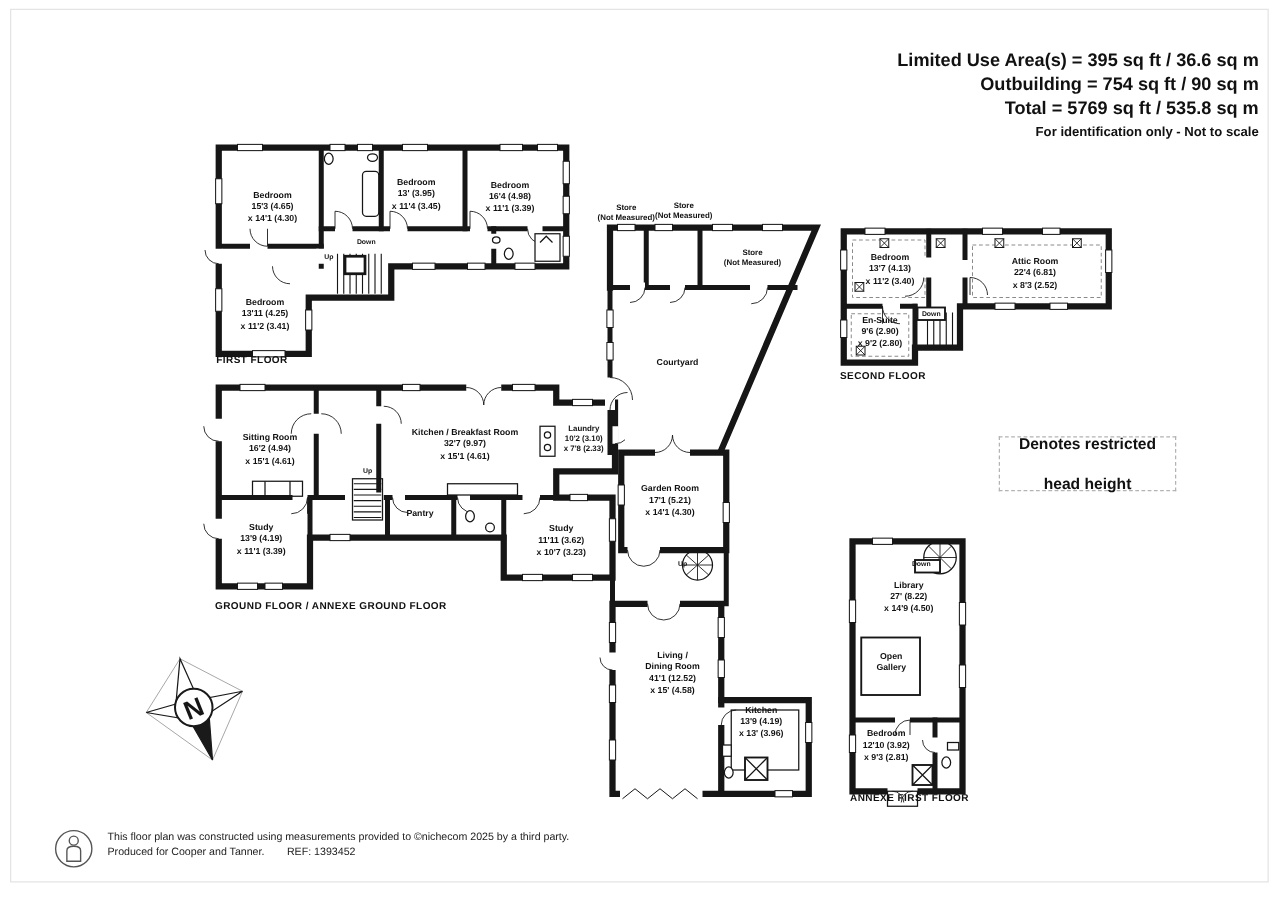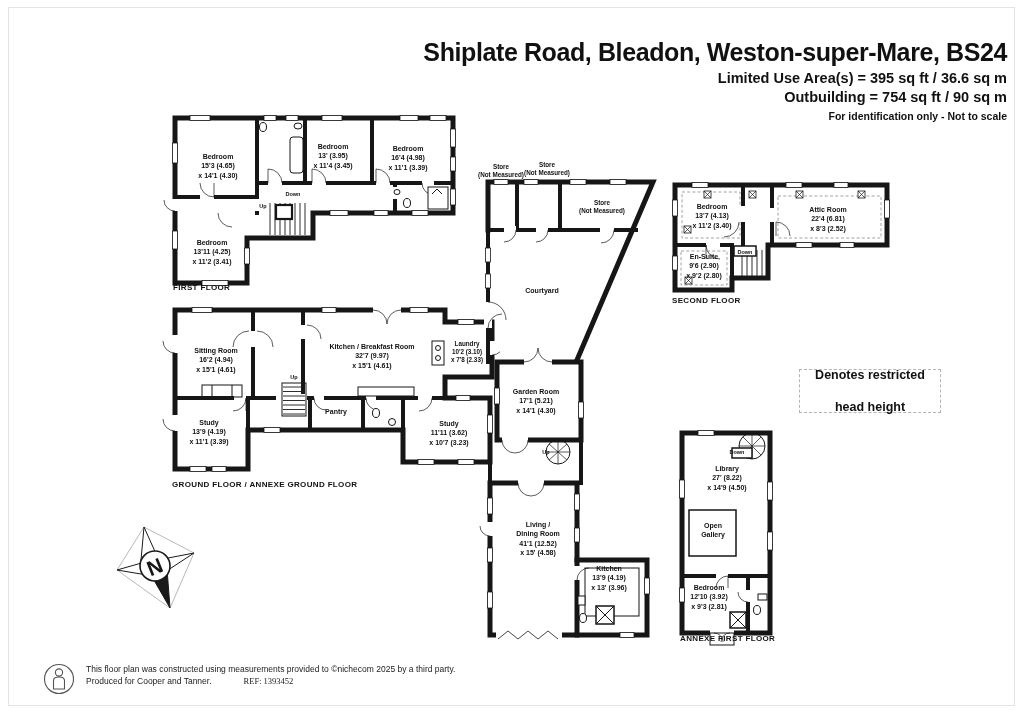--- a/index.html
+++ b/index.html
@@ -11,25 +11,25 @@
   .hdr .title{font-size:25px;font-weight:bold;letter-spacing:-0.4px;}
   .hdr .l{font-size:14.5px;font-weight:600;margin-top:3px;}
   .hdr .note{font-size:10.5px;font-weight:600;margin-top:5px;text-align:right;}
   
   .plan{position:absolute;}
   .rl{position:absolute;transform:translateX(-50%);text-align:center;font-size:7px;
       font-weight:bold;line-height:1.35;white-space:nowrap;}
   .rl.sm{font-size:6.3px;line-height:1.3;}
   .tiny{position:absolute;transform:translateX(-50%);font-size:5.5px;font-weight:bold;white-space:nowrap;}
   .cap{position:absolute;font-size:8px;font-weight:bold;letter-spacing:0.35px;white-space:nowrap;}
-  .legend{position:absolute;left:799px;top:369px;width:140px;height:42px;border:1px dashed #b3b3b3;
+  .legend{position:absolute;left:799px;top:349px;width:140px;height:42px;border:1px dashed #b3b3b3;
           display:flex;flex-direction:column;align-items:center;justify-content:center;
           font-weight:bold;font-size:12.5px;line-height:1.3;text-align:center;gap:16px;}
   .fl{position:absolute;font-size:8.5px;color:#222;white-space:nowrap;}
-  .fl .ref{margin-left:32px;font-family:Liberation Serif, serif;}
+  .fl .ref{margin-left:18px;}
   
   .wall{stroke:#161616;stroke-width:5;fill:none;stroke-linecap:square;}
   .iw{stroke:#161616;stroke-width:4;fill:none;stroke-linecap:square;}
   .thin{stroke:#161616;stroke-width:1;fill:none;}
   .thin15{stroke:#161616;stroke-width:1.5;fill:#fff;}
   .door{stroke:#161616;stroke-width:0.7;fill:none;}
   .gap{fill:#fff;stroke:none;}
   .winr{fill:#fff;stroke:#161616;stroke-width:0.8;}
   .dash{stroke:#8a8a8a;stroke-width:0.8;fill:none;stroke-dasharray:3 2.2;}
   .stair{stroke:#161616;stroke-width:0.9;fill:none;}
@@ -38,23 +38,23 @@
   .arm{fill:#fff;stroke:#1a1a1a;stroke-width:1;}
   .compass-n{font-size:21px;font-weight:bold;fill:#161616;}
 </style>
 </head>
 <body>
 
 <div class="page">
   <div class="scan-border"></div>
 
   <div class="hdr">
-    <div class="title">Shiplate Road, Bleadon, Weston-super-Mare, BS24</div>
     <div class="l">Limited Use Area(s) = 395 sq ft / 36.6 sq m</div>
     <div class="l">Outbuilding = 754 sq ft / 90 sq m</div>
+    <div class="l">Total = 5769 sq ft / 535.8 sq m</div>
     <div class="note">For identification only - Not to scale</div>
   </div>
 
   <svg class="plan" style="left:160px;top:113px" width="305" height="180" viewBox="0 0 305 180">
     <path class="wall" d="M15,5 H293 V100 H153 V125 H87 V170 H15 Z"></path>
     <path class="iw" d="M97,5 V100"></path>
       <path class="iw" d="M15,84 H97"></path>
     <path class="iw" d="M145,5 V70"></path>
       <path class="iw" d="M97,70 H293"></path>
     <path class="iw" d="M212,5 V70"></path>

